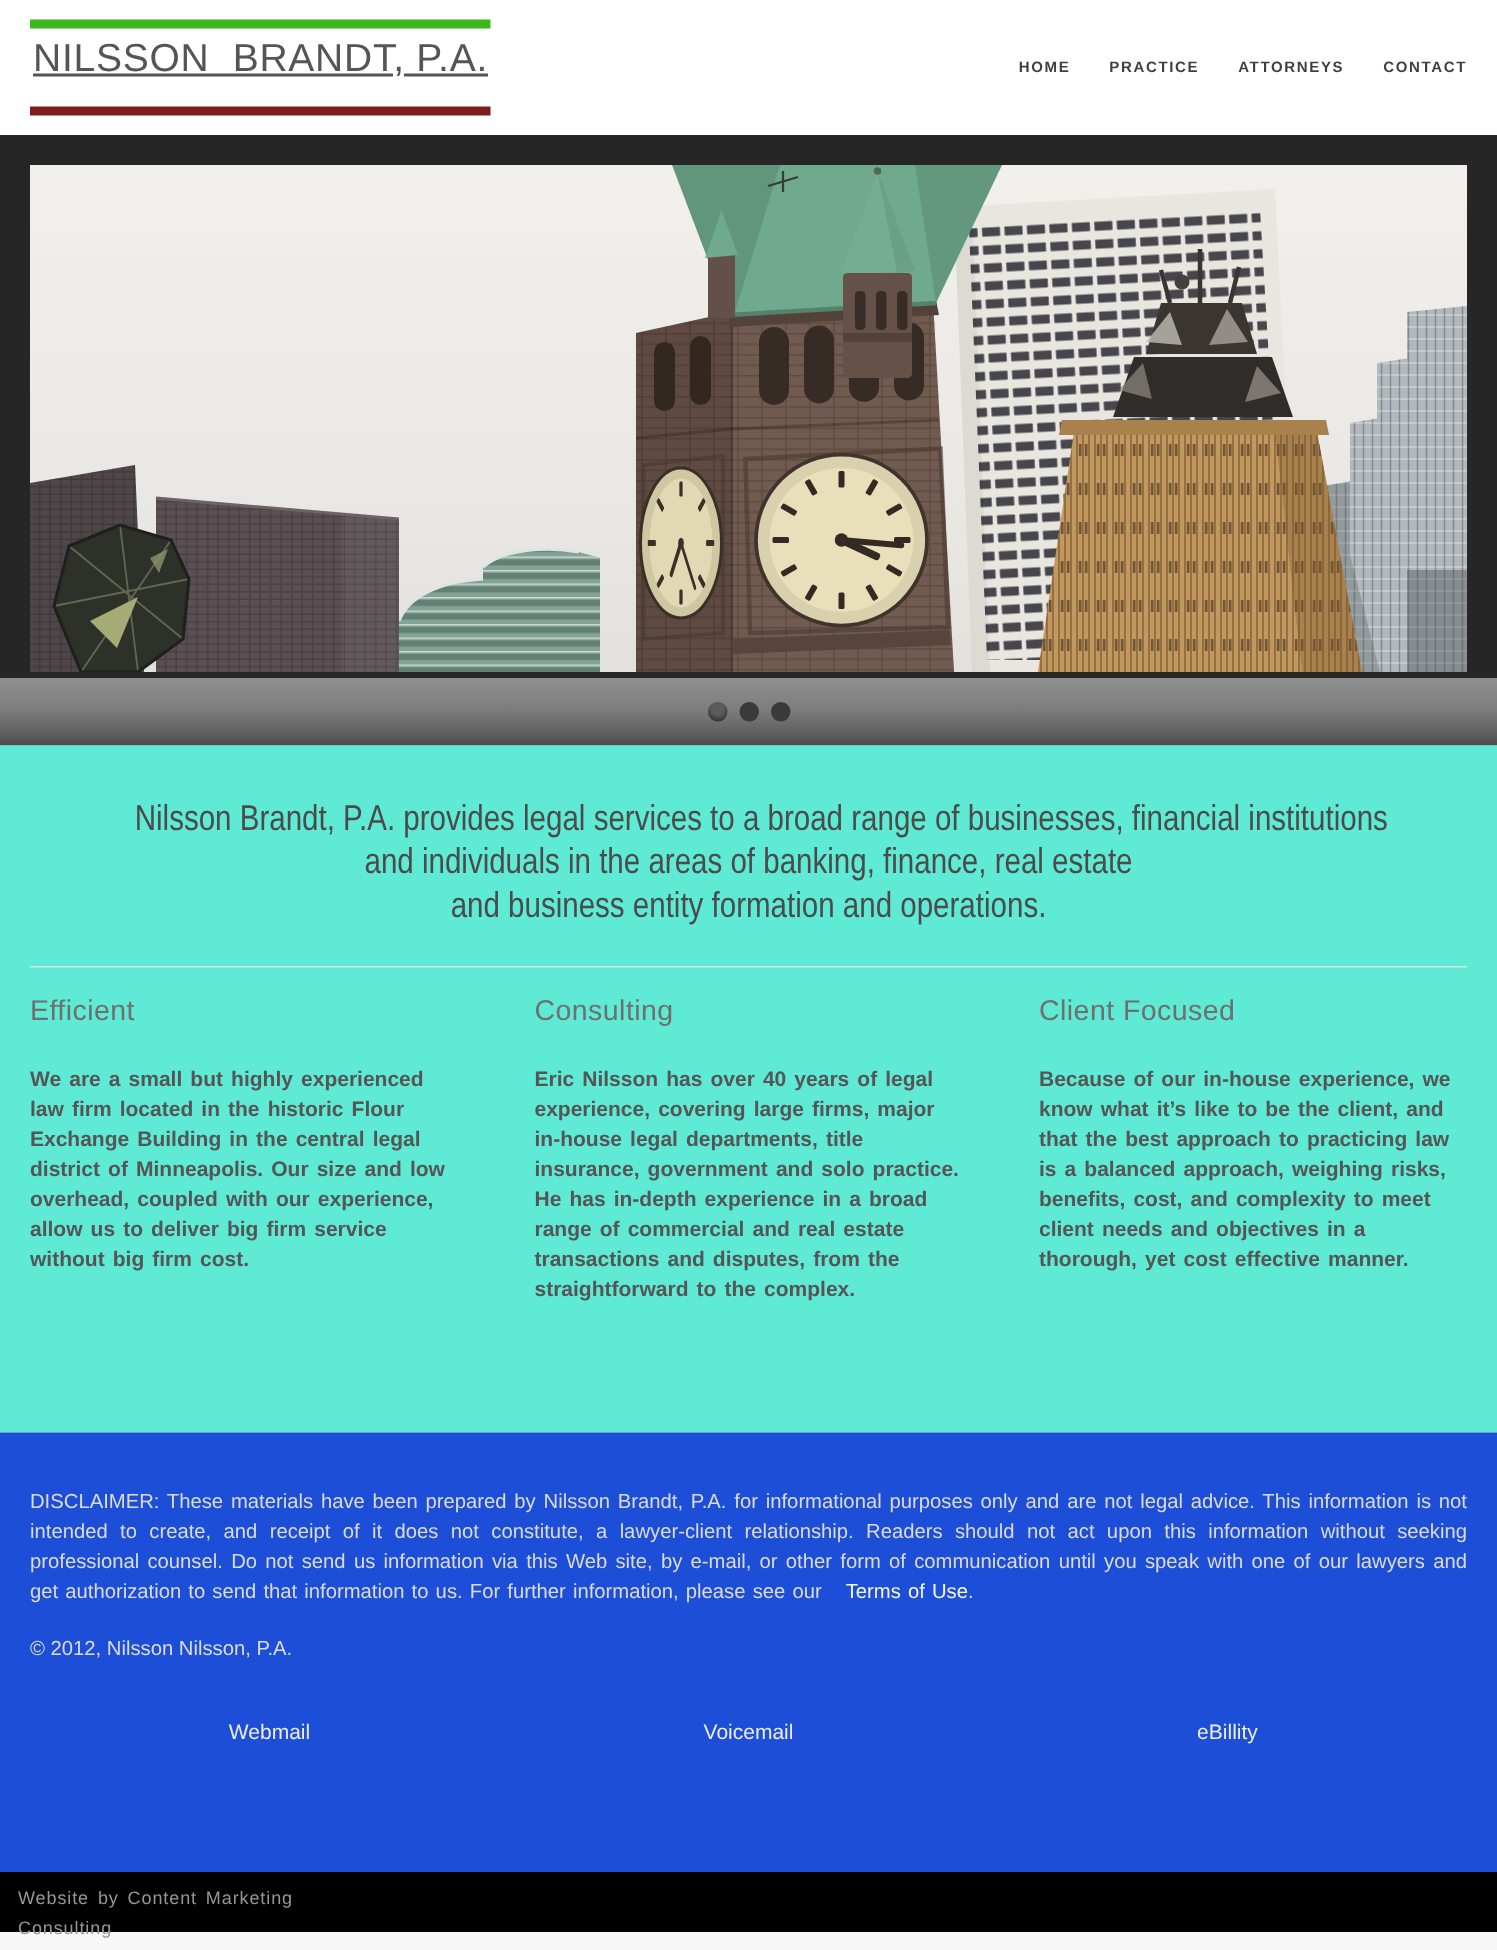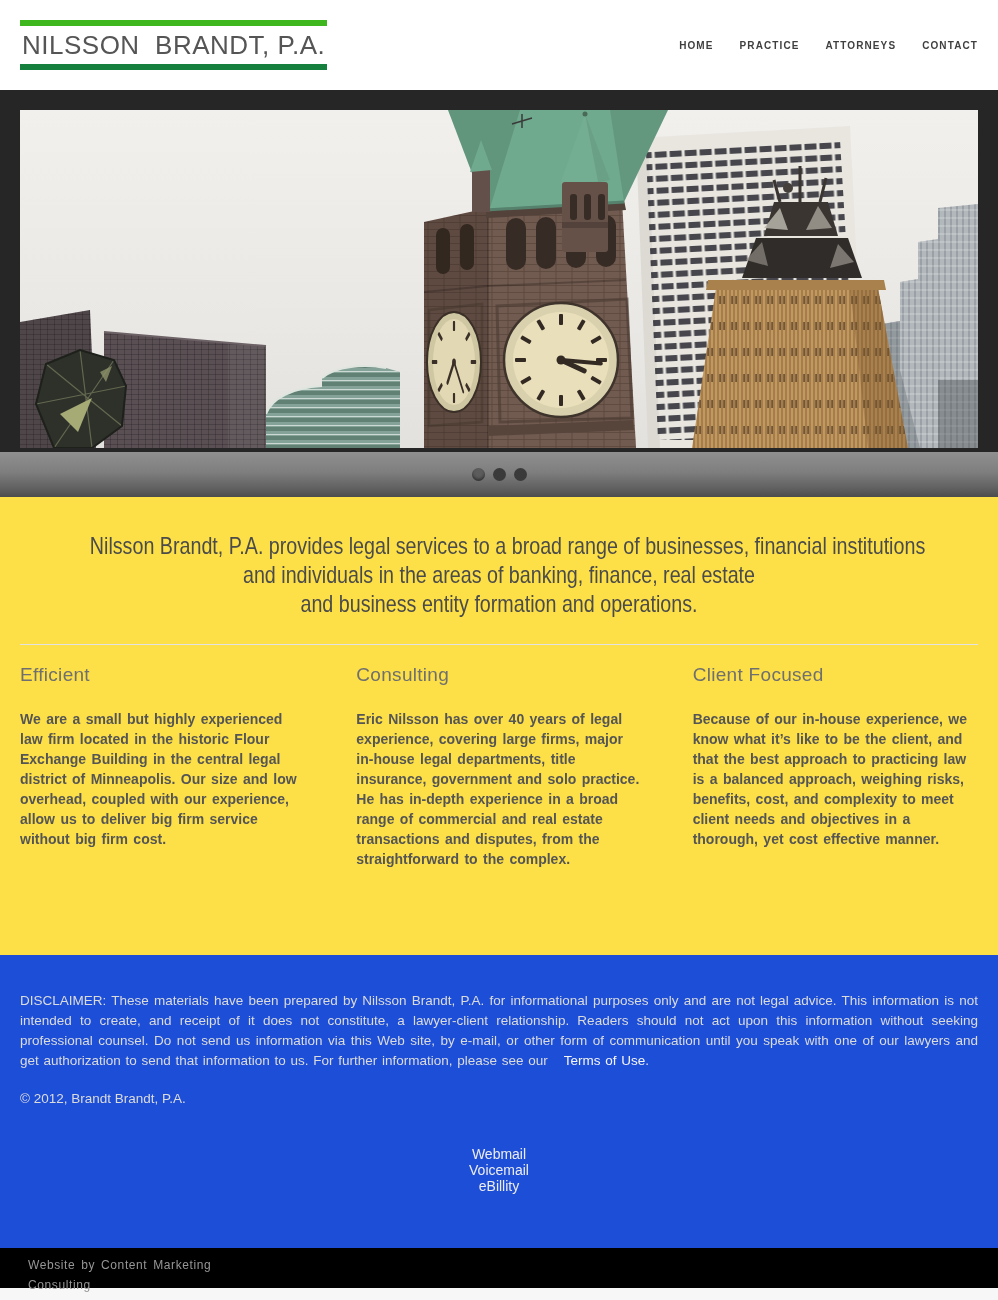--- a/index.html
+++ b/index.html
@@ -14,24 +14,24 @@
 
   
   .header {
     height:90px; background:#ffffff;
     display:flex; align-items:center; justify-content:space-between;
     padding:0 20px;
   }
   .logo {
     display:inline-block;
     border-top:6px solid #3eb71e;
-    border-bottom:6px solid #15803d;
-    padding:4px 2px 3px;
+    border-bottom:6px solid #7f1d1d;
+    padding:4px 2px 17px;
     font-size:26px; color:#555555; letter-spacing:0.5px;
-    white-space:pre; cursor:pointer;
+    white-space:pre; cursor:pointer;text-decoration:underline;
   }
   .nav { display:flex; gap:26px; align-items:center; }
   .nav-item {
     font-size:10px; font-weight:bold; color:#3f3f3f;
     letter-spacing:1.1px; cursor:pointer;
   }
 
   
   .hero-band { height:362px; background:#262626; padding:20px 20px 4px; }
   .hero-frame { width:958px; height:338px; overflow:hidden; position:relative; background:#e9e8e5; }
@@ -39,21 +39,21 @@
 
   .slider-strip {
     height:45px;
     background:linear-gradient(180deg,#909090 0%, #7e7e7e 45%, #616161 80%, #4c4c4c 100%);
     display:flex; align-items:center; justify-content:center; gap:8px;
   }
   .dot { width:13px; height:13px; border-radius:50%; background:#3a3a3a; cursor:pointer; }
   .dot.active { background:#5c5c5c; box-shadow:inset 0 -2px 3px rgba(0,0,0,.45); }
 
   
-  .main { height:458px; background:#fde047; padding-top:34px; }
+  .main { height:458px; background:#5eead4; padding-top:34px; }
   .intro-line {
     text-align:center; white-space:nowrap;
     font-size:24px; line-height:29px; color:#4b4b4b;
     transform:scaleX(0.82); transform-origin:50% 50%;
   }
   .columns-wrap {
     margin:26px 20px 0;
     border-top:1px solid #e2e2e2;
     display:flex; gap:51px;
   }
@@ -69,29 +69,29 @@
   }
 
   
   .footer { height:293px; background:#1d4ed8; padding:36px 20px 0; }
   .disclaimer {
     font-size:13.5px; line-height:20px; color:#dcdcdc; text-align:justify;
     word-spacing:1px;
   }
   .terms-link { color:#f6f6f6; cursor:pointer; margin-left:16px; }
   .copyright { margin-top:20px; font-size:13.5px; color:#dcdcdc; }
-  .footer-links { margin-top:40px; display:flex;flex-direction:column; }
+  .footer-links { margin-top:40px; display:flex; }
   .footer-link {
     flex:1 1 0; text-align:center;
     font-size:14px; color:#ededed; cursor:pointer;
   }
 
   
   .bottom-bar {
-    height:40px; background:#000000; padding:7px 28px 0;
+    height:40px; background:#000000; padding:7px 12px 0;
   }
   .credit {
     font-size:12px; line-height:20px; color:#969696;
     letter-spacing:0.6px; word-spacing:2px; cursor:pointer;
   }
   .credit span { display:block; }
 </style>
 </head>
 <body>
 
@@ -300,21 +300,21 @@
     <div class="col">
       <div class="col-heading">Client Focused</div>
       <div class="col-body">Because of our in-house experience, we know what it’s like to be the client, and that the best approach to practicing law is a balanced approach, weighing risks, benefits, cost, and complexity to meet client needs and objectives in a thorough, yet cost effective manner.</div>
     </div>
   </div>
 </div>
 
 <div class="footer">
   <div class="disclaimer"><span>DISCLAIMER: These materials have been prepared by Nilsson Brandt, P.A. for informational purposes only and are not legal advice. This information is not intended to create, and receipt of it does not constitute, a lawyer-client relationship. Readers should not act upon this information without seeking professional counsel. Do not send us information via this Web site, by e-mail, or other form of communication until you speak with one of our lawyers and get authorization to send that information to us. For further information, please see our</span><span class="terms-link">Terms of Use</span><span>.</span></div>
 
-  <div class="copyright">© 2012, Brandt Brandt, P.A.</div>
+  <div class="copyright">© 2012, Nilsson Nilsson, P.A.</div>
 
   <div class="footer-links">
     <div class="footer-link">Webmail</div>
     <div class="footer-link">Voicemail</div>
     <div class="footer-link">eBillity</div>
   </div>
 </div>
 
 <div class="bottom-bar">
   <div class="credit">

